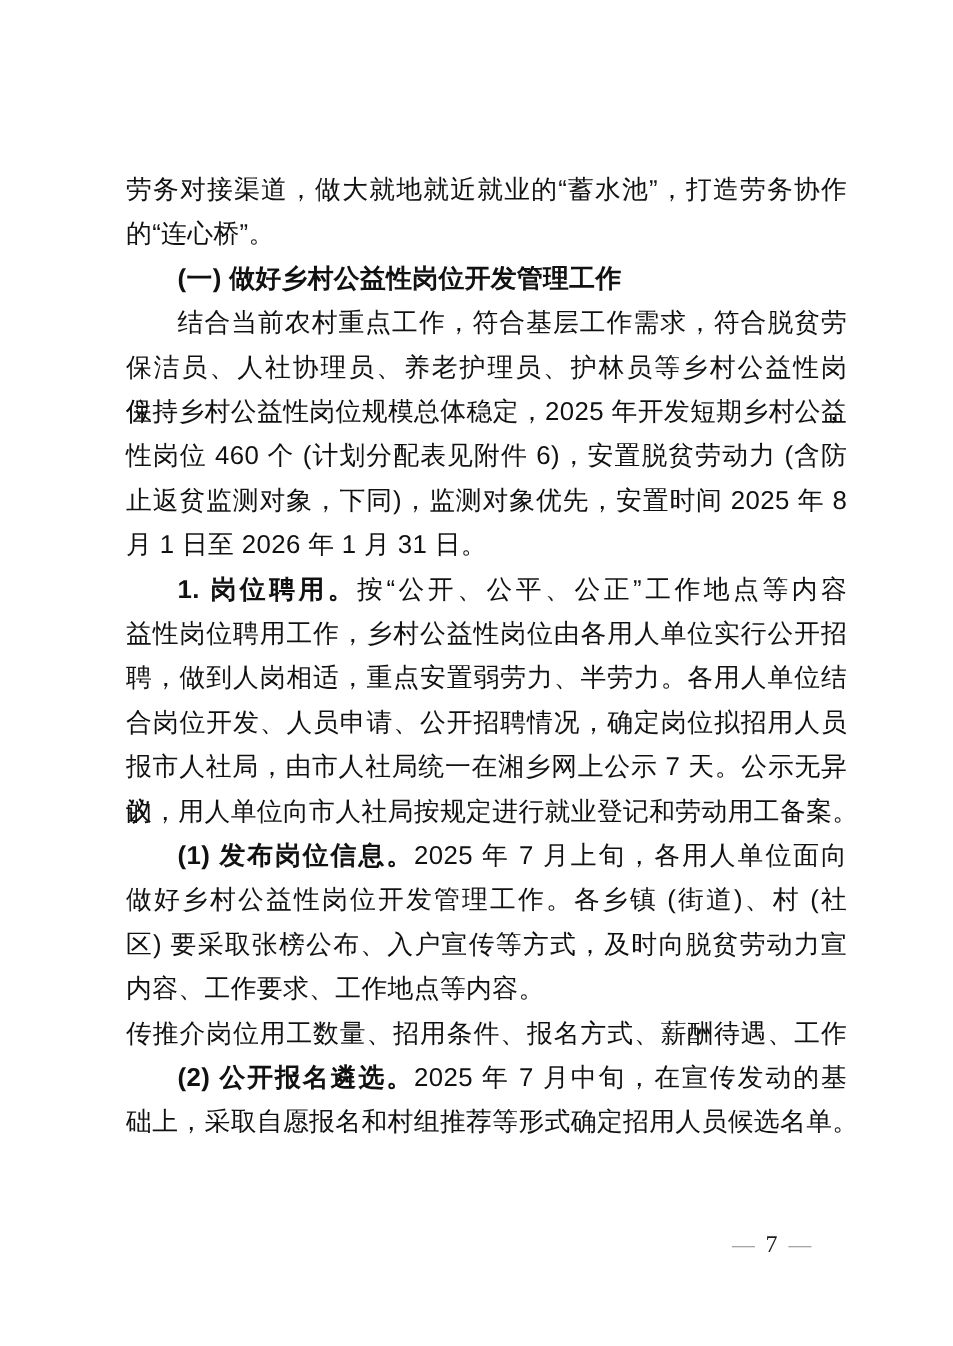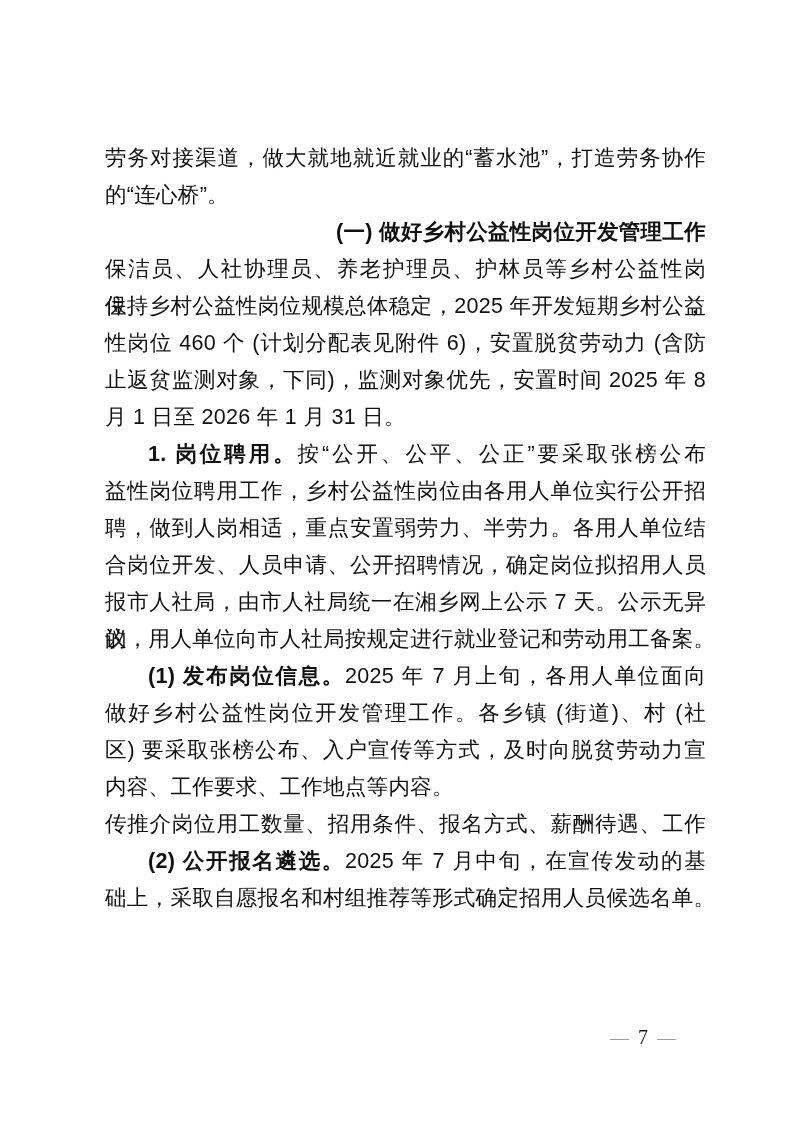--- a/index.html
+++ b/index.html
@@ -31,21 +31,20 @@
     color: #111111;
     letter-spacing: 0.3px;
   }
   .line.fill {
     white-space: normal;
     text-align: justify;
     text-align-last: justify;
   }
   .line.indent {
     text-indent: 2em;
-    text-align: right;
   }
   .line .bold {
     font-weight: 700;
   }
   .footer {
     position: absolute;
     top: 1022px;
     left: 603px;
     width: 80px;
     height: 30px;
@@ -68,26 +67,27 @@
 </style>
 </head>
 <body>
 
 <div class="page">
 
   <div class="doc-body">
       <div class="line fill"><span>劳务对接渠道，做大就地就近就业的“蓄水池”，打造劳务协作</span></div>
       <div class="line"><span>的“连心桥”。</span></div>
       <div class="line indent"><span class="bold">(一) 做好乡村公益性岗位开发管理工作</span></div>
+      <div class="line indent fill"><span>结合当前农村重点工作，符合基层工作需求，符合脱贫劳</span></div>
       <div class="line fill"><span>保洁员、人社协理员、养老护理员、护林员等乡村公益性岗位，</span></div>
       <div class="line fill"><span>保持乡村公益性岗位规模总体稳定，2025 年开发短期乡村公益</span></div>
       <div class="line fill"><span>性岗位 460 个 (计划分配表见附件 6)，安置脱贫劳动力 (含防</span></div>
       <div class="line fill"><span>止返贫监测对象，下同)，监测对象优先，安置时间 2025 年 8</span></div>
       <div class="line"><span>月 1 日至 2026 年 1 月 31 日。</span></div>
-      <div class="line indent fill"><span class="bold">1. 岗位聘用。</span><span>按“公开、公平、公正”要采取张榜公布</span></div>
+      <div class="line indent fill"><span class="bold">1. 岗位聘用。</span><span>按“公开、公平、公正”工作地点等内容</span></div>
       <div class="line fill"><span>益性岗位聘用工作，乡村公益性岗位由各用人单位实行公开招</span></div>
       <div class="line fill"><span>聘，做到人岗相适，重点安置弱劳力、半劳力。各用人单位结</span></div>
       <div class="line fill"><span>合岗位开发、人员申请、公开招聘情况，确定岗位拟招用人员</span></div>
       <div class="line fill"><span>报市人社局，由市人社局统一在湘乡网上公示 7 天。公示无异议</span></div>
       <div class="line"><span>的，用人单位向市人社局按规定进行就业登记和劳动用工备案。</span></div>
       <div class="line indent fill"><span class="bold">(1) 发布岗位信息。</span><span>2025 年 7 月上旬，各用人单位面向</span></div>
       <div class="line fill"><span>做好乡村公益性岗位开发管理工作。各乡镇 (街道)、村 (社</span></div>
       <div class="line fill"><span>区) 要采取张榜公布、入户宣传等方式，及时向脱贫劳动力宣</span></div>
       <div class="line"><span>内容、工作要求、工作地点等内容。</span></div>
       <div class="line fill"><span>传推介岗位用工数量、招用条件、报名方式、薪酬待遇、工作</span></div>

